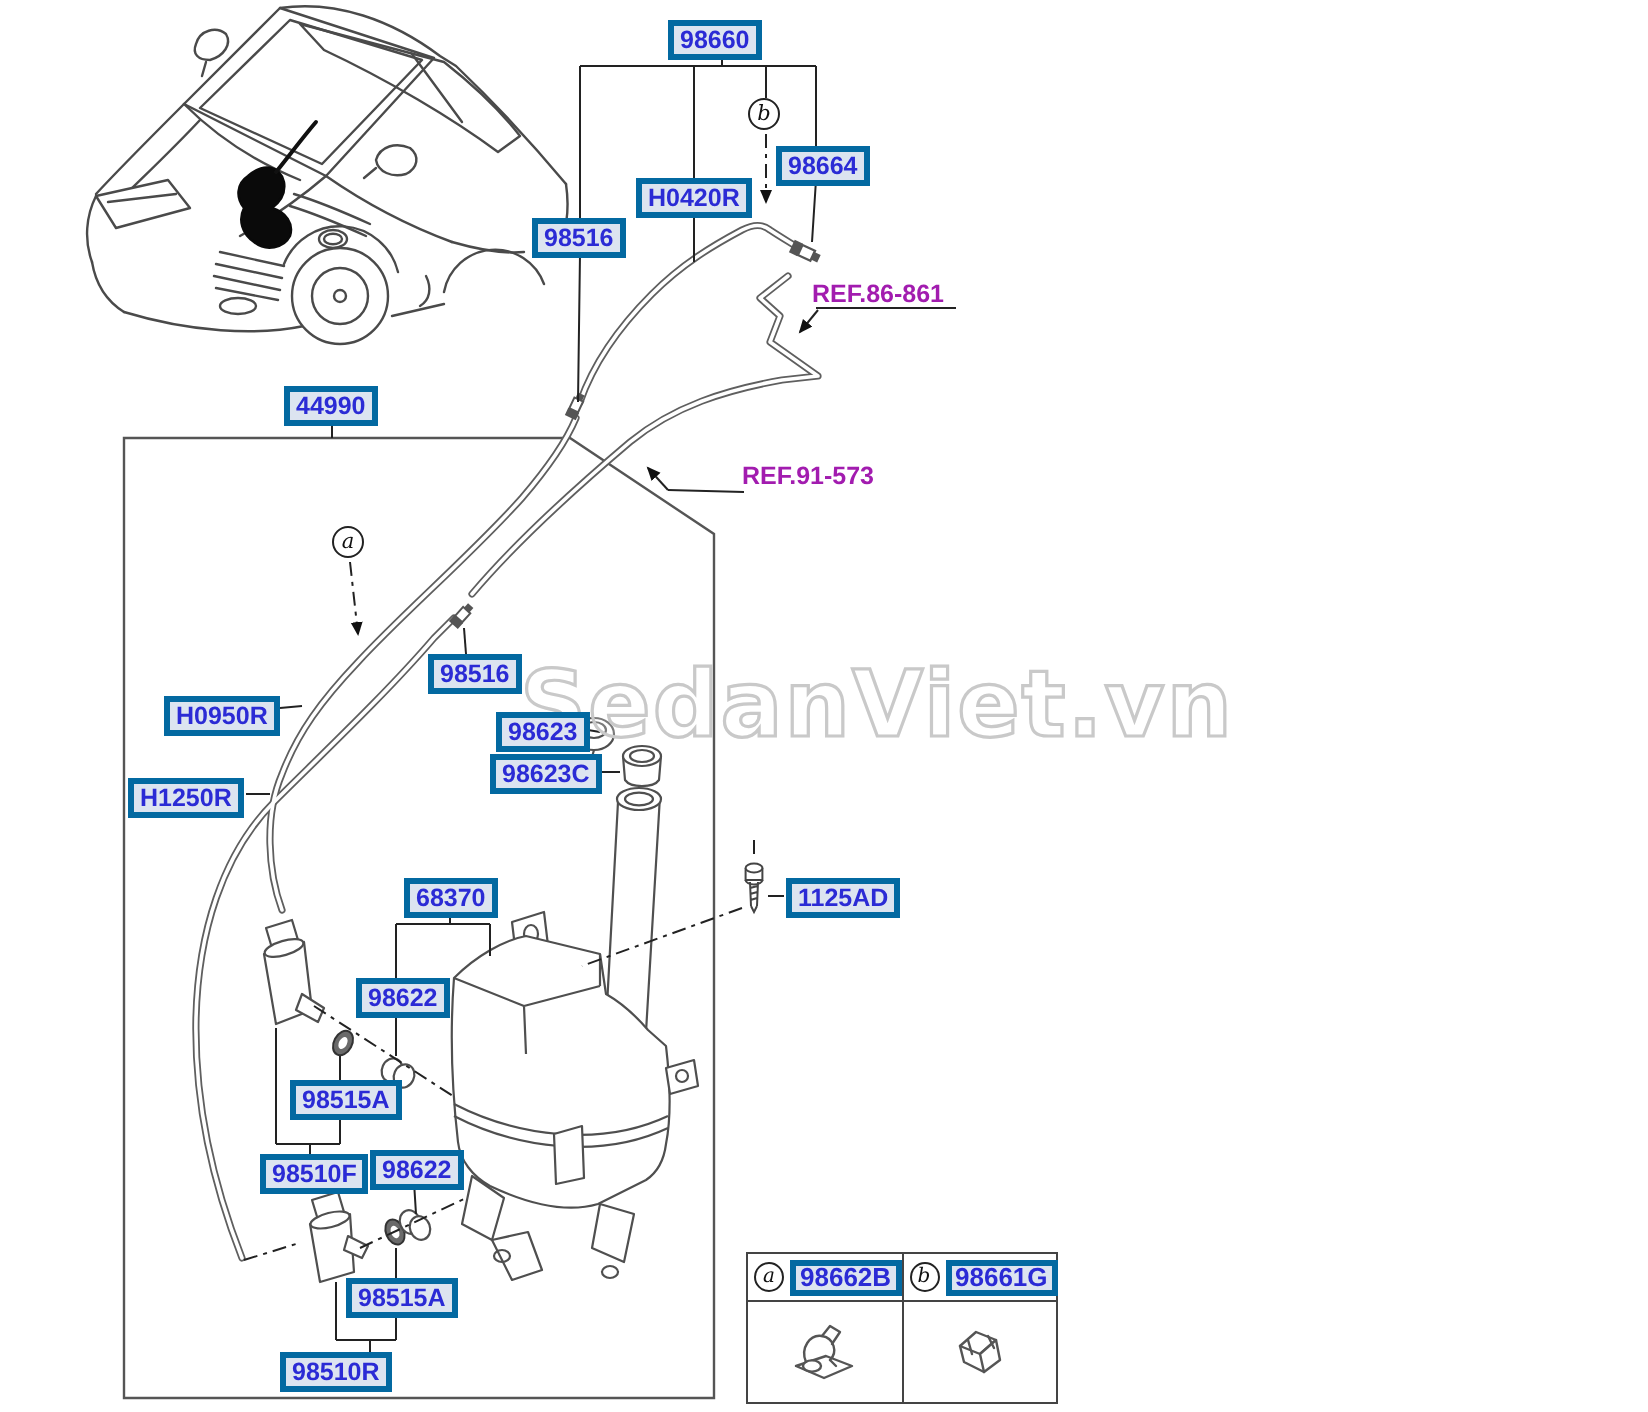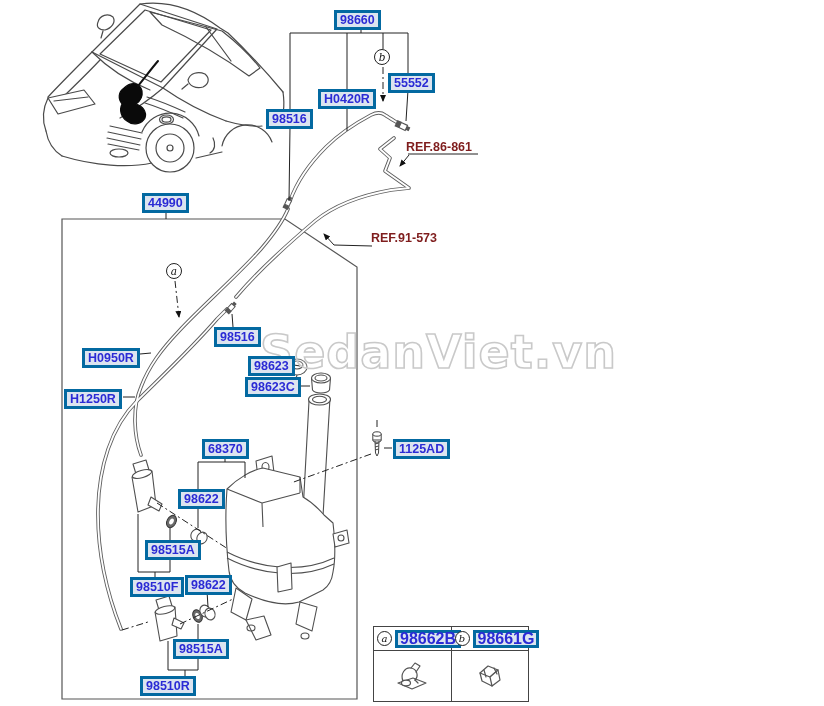--- a/index.html
+++ b/index.html
@@ -3,36 +3,36 @@
 <meta charset="utf-8">
 <style>
   html,body{margin:0;padding:0;background:#fff;}
   .stage{position:relative;width:824px;height:706px;background:#fff;overflow:hidden;
          font-family:"Liberation Sans",sans-serif;}
   svg.art{position:absolute;left:0;top:0;z-index:1;}
   .plabel{position:absolute;z-index:3;white-space:nowrap;
           font:bold 12.5px "Liberation Sans",sans-serif;color:#2b2bd5;
           background:#dce4f0;border:3px solid #0369a1;padding:0 3px;line-height:14px;}
   .reflabel{position:absolute;z-index:3;white-space:nowrap;
-            font:bold 12.5px "Liberation Sans",sans-serif;color:#7f1d1d;line-height:14px;}
+            font:bold 12.5px "Liberation Sans",sans-serif;color:#a21caf;line-height:14px;}
   .marker{position:absolute;z-index:3;width:14px;height:14px;border:1.5px solid #222;
           border-radius:50%;background:#fff;color:#111;
           font:italic 10.5px "DejaVu Serif",serif;
           display:flex;align-items:center;justify-content:center;}
   .watermark{position:absolute;left:260px;top:325px;z-index:2;
              font:bold 46px "DejaVu Sans",sans-serif;letter-spacing:1px;
              color:rgba(255,255,255,0.25);-webkit-text-stroke:1.6px #c9c9c9;}
   .legend{position:absolute;left:373px;top:626px;width:154px;height:74px;
           border:1px solid #444;display:flex;z-index:3;background:#fff;}
   .lcell{flex:1;display:flex;flex-direction:column;min-width:0;}
   .lcell + .lcell{border-left:1px solid #444;}
   .lhead{height:23px;border-bottom:1px solid #444;display:flex;align-items:center;
          gap:3px;padding:0 3px;}
   .lhead .lmarker{position:static;width:13px;height:13px;flex:none;font-size:10px;}
-  .lhead .lpart{position:static;font-size:16px;line-height:12px;padding:0 2px;}
+  .lhead .lpart{position:static;font-size:13px;line-height:12px;padding:0 2px;}
   .lbody{flex:1;display:flex;align-items:center;justify-content:center;}
 </style>
 </head>
 <body>
 
 <div class="stage">
 
 <svg class="art" width="824" height="706" viewBox="0 0 824 706">
   <defs>
     <marker id="arr" orient="auto" markerWidth="8" markerHeight="8" refX="6" refY="3">
@@ -224,21 +224,21 @@
     <path d="M 371,454 L 291,483"></path>
     <path d="M 157,503 L 228,549"></path>
     <path d="M 180,624 L 233,599"></path>
     <path d="M 122,630 L 148,622"></path>
   </g>
 </svg>
 
 <div class="watermark">SedanViet.vn</div>
 
 <div class="plabel" style="left:334px;top:10px">98660</div>
-<div class="plabel" style="left:388px;top:73px">55552</div>
+<div class="plabel" style="left:388px;top:73px">98664</div>
 <div class="plabel" style="left:318px;top:89px">H0420R</div>
 <div class="plabel" style="left:266px;top:109px">98516</div>
 <div class="plabel" style="left:142px;top:193px">44990</div>
 <div class="plabel" style="left:214px;top:327px">98516</div>
 <div class="plabel" style="left:82px;top:348px">H0950R</div>
 <div class="plabel" style="left:248px;top:356px">98623</div>
 <div class="plabel" style="left:245px;top:377px">98623C</div>
 <div class="plabel" style="left:64px;top:389px">H1250R</div>
 <div class="plabel" style="left:202px;top:439px">68370</div>
 <div class="plabel" style="left:393px;top:439px">1125AD</div>

